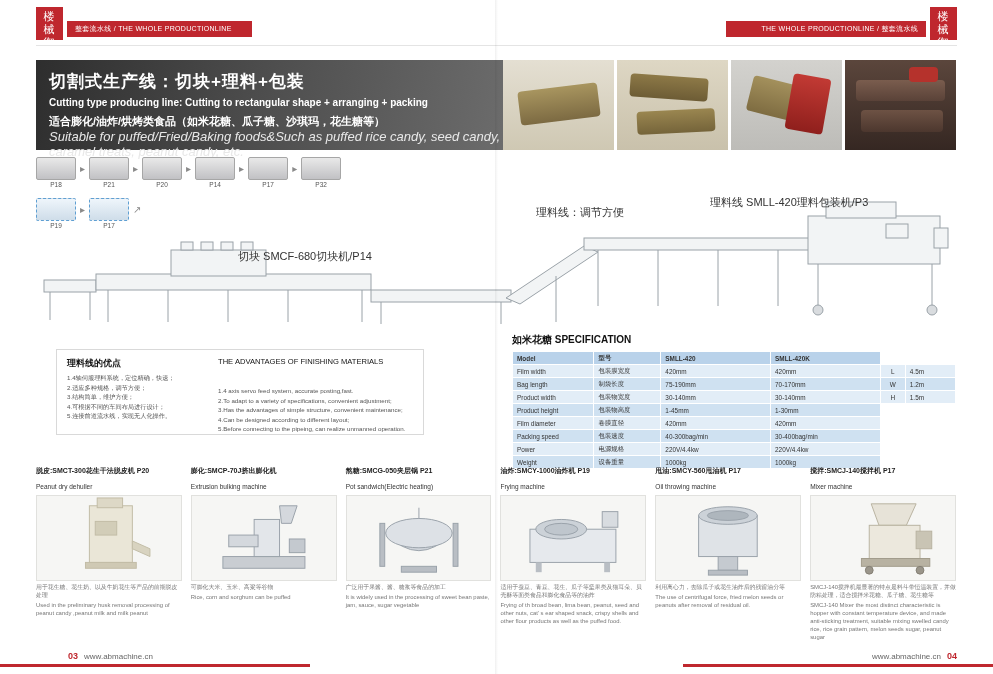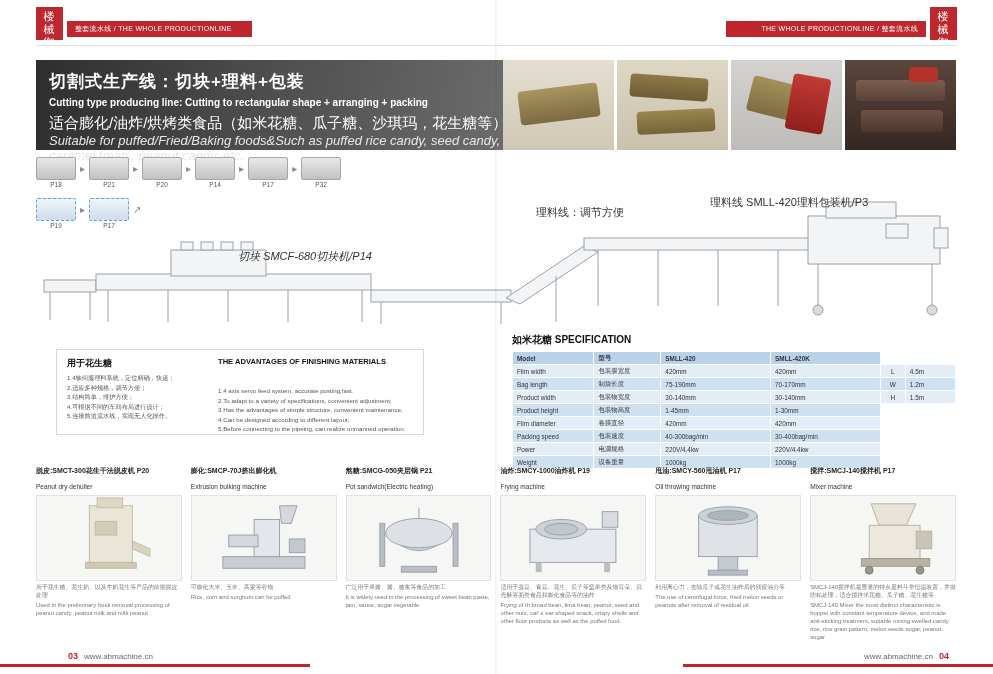--- a/index.html
+++ b/index.html
@@ -24,21 +24,21 @@
   .header-rule { position:absolute; left:36px; right:36px; top:45px; height:1px; background:#e4e4e4; }
 
   
   .title-block {
     position:absolute; left:36px; top:60px; width:495px; height:90px;
     background:linear-gradient(100deg,#2e2e2e 0%,#4d4d4d 45%,#6f6f6f 100%);
     color:#fff; padding:10px 13px;
   }
   .t-cn  { font-size:17px; font-weight:bold; letter-spacing:1px; }
   .t-en  { font-size:10px;  font-weight:bold; margin-top:4px; }
-  .t-cns { font-size:15px; margin-top:6px; }
+  .t-cns { font-size:11px; margin-top:6px;font-weight:bold; }
   .t-ens { font-size:13px; margin-top:0; color:#e8e8e8;font-style:italic; }
 
   
   .photos { position:absolute; left:503px; top:60px; width:453px; height:90px; display:flex; gap:3px; }
   .photo  { flex:1; position:relative; overflow:hidden; }
   .ph1 { background:linear-gradient(180deg,#e4dfd2,#cfc8b3); }
   .ph2 { background:linear-gradient(180deg,#ded7c4,#c9c1ab); }
   .ph3 { background:linear-gradient(180deg,#d3d2ce,#bdbcb8); }
   .ph4 { background:linear-gradient(180deg,#5b463c,#352722); }
   .bar { position:absolute; border-radius:4px; }
@@ -60,33 +60,33 @@
   .thumb-hl .thumb-img { border:1px dashed #5f9fd2; background:linear-gradient(180deg,#eef5fb,#cfdde9); }
   .thumb-label { font-size:6.5px; color:#555; text-align:center; margin-top:1px; }
   .flow-arrow { color:#8a8a8a; font-size:10px; line-height:23px; }
 
   
   .line-svg { position:absolute; left:36px; top:194px; width:920px; height:152px; }
   .line-svg rect, .line-svg polygon { fill:#f2f4f5; stroke:#9aa2a8; stroke-width:1; }
   .line-svg line { stroke:#9aa2a8; stroke-width:1; }
   .line-svg circle { fill:#d9dcdf; stroke:#9aa2a8; }
   .line-label { position:absolute; font-size:11px; color:#333; white-space:nowrap; }
-  .lab-cutter   { left:238px; top:249px;font-style:italic; }
+  .lab-cutter   { left:238px; top:249px; }
   .lab-conveyor { left:536px; top:205px; }
   .lab-packer   { left:710px; top:195px; }
 
   
   .advantages {
     position:absolute; left:56px; top:349px; width:368px; height:86px;
     border:1px solid #d9d9d9; display:flex; gap:16px; padding:7px 10px;
   }
   .adv-col-cn { width:135px; }
   .adv-col-en { flex:1; }
   .adv-h-cn { font-size:9px; font-weight:bold; color:#111; margin-bottom:3px; }
-  .adv-h-en { font-size:7.6px; font-weight:bold; color:#111; margin-bottom:20px; }
+  .adv-h-en { font-size:7.6px; font-weight:normal; color:#111; margin-bottom:20px; }
   .adv-item { font-size:6.2px; color:#555; line-height:1.55; }
 
   
   .spec { position:absolute; left:512px; top:333px; width:444px; }
   .spec-heading { font-size:10px; font-weight:bold; color:#111; margin-bottom:4px; }
   .spec table { width:100%; border-collapse:collapse; font-size:6.4px; color:#333; }
   .spec td { border:1px solid #ffffff; padding:1.5px 4px; height:9px; }
   .spec tr { background:#cfe1f1; }
   .spec tr:nth-child(even) { background:#e2edf7; }
   .spec tr.hdr { background:#b9d2ea; font-weight:bold; }
@@ -104,21 +104,21 @@
   .m-photo { height:86px; background:#f6f6f4; border:1px solid #e1e1de; margin-top:3px; }
   .m-photo svg { width:100%; height:100%; }
   .m-desc  { font-size:5.9px; color:#777; line-height:1.35; margin-top:3px; }
   .m-desc-en { margin-top:2px; }
   .msvg rect, .msvg polygon { stroke-width:1; }
 
   
   .footer-bar { position:absolute; bottom:7px; height:3px; background:#bf272e; }
   .fb-left { left:0; width:310px; } .fb-right { right:0; width:310px; }
   .footer-text { position:absolute; bottom:13px; font-size:8px; color:#666;margin-left:32px; }
-  .ft-left { left:36px; } .ft-right { right:44px; }
+  .ft-left { left:36px; } .ft-right { right:36px; }
   .page-num { color:#bf272e; font-weight:bold; font-size:9px; }
   .ft-left .page-num { margin-right:6px; } .ft-right .page-num { margin-left:6px; }
 
   .fold { position:absolute; left:495px; top:0; width:3px; height:674px;
     background:linear-gradient(90deg,rgba(0,0,0,.06),rgba(0,0,0,0)); }
 </style>
 </head>
 <body>
 
 <div class="stamp stamp-left">楼械御新</div>
@@ -239,21 +239,21 @@
     <line x1="896" y1="70" x2="896" y2="112"></line>
   <circle cx="782" cy="116" r="5"></circle>
     <circle cx="896" cy="116" r="5"></circle>
 </svg>
 <div class="line-label lab-cutter">切块 SMCF-680切块机/P14</div>
 <div class="line-label lab-conveyor">理料线：调节方便</div>
 <div class="line-label lab-packer">理料线 SMLL-420理料包装机/P3</div>
 
 <div class="advantages">
   <div class="adv-col-cn">
-    <div class="adv-h-cn">用于花生糖</div>
+    <div class="adv-h-cn">理料线的优点</div>
     <div class="adv-item">1.4轴伺服理料系统，定位精确，快速；</div>
     <div class="adv-item">2.适应多种规格，调节方便；</div>
     <div class="adv-item">3.结构简单，维护方便；</div>
     <div class="adv-item">4.可根据不同的车间布局进行设计；</div>
     <div class="adv-item">5.连接前道流水线，实现无人化操作。</div>
   </div>
   <div class="adv-col-en">
     <div class="adv-h-en">THE ADVANTAGES OF FINISHING MATERIALS</div>
     <div class="adv-item">1.4 axis servo feed system, accurate posting,fast.</div>
     <div class="adv-item">2.To adapt to a variety of specifications, convenient adjustment;</div>

